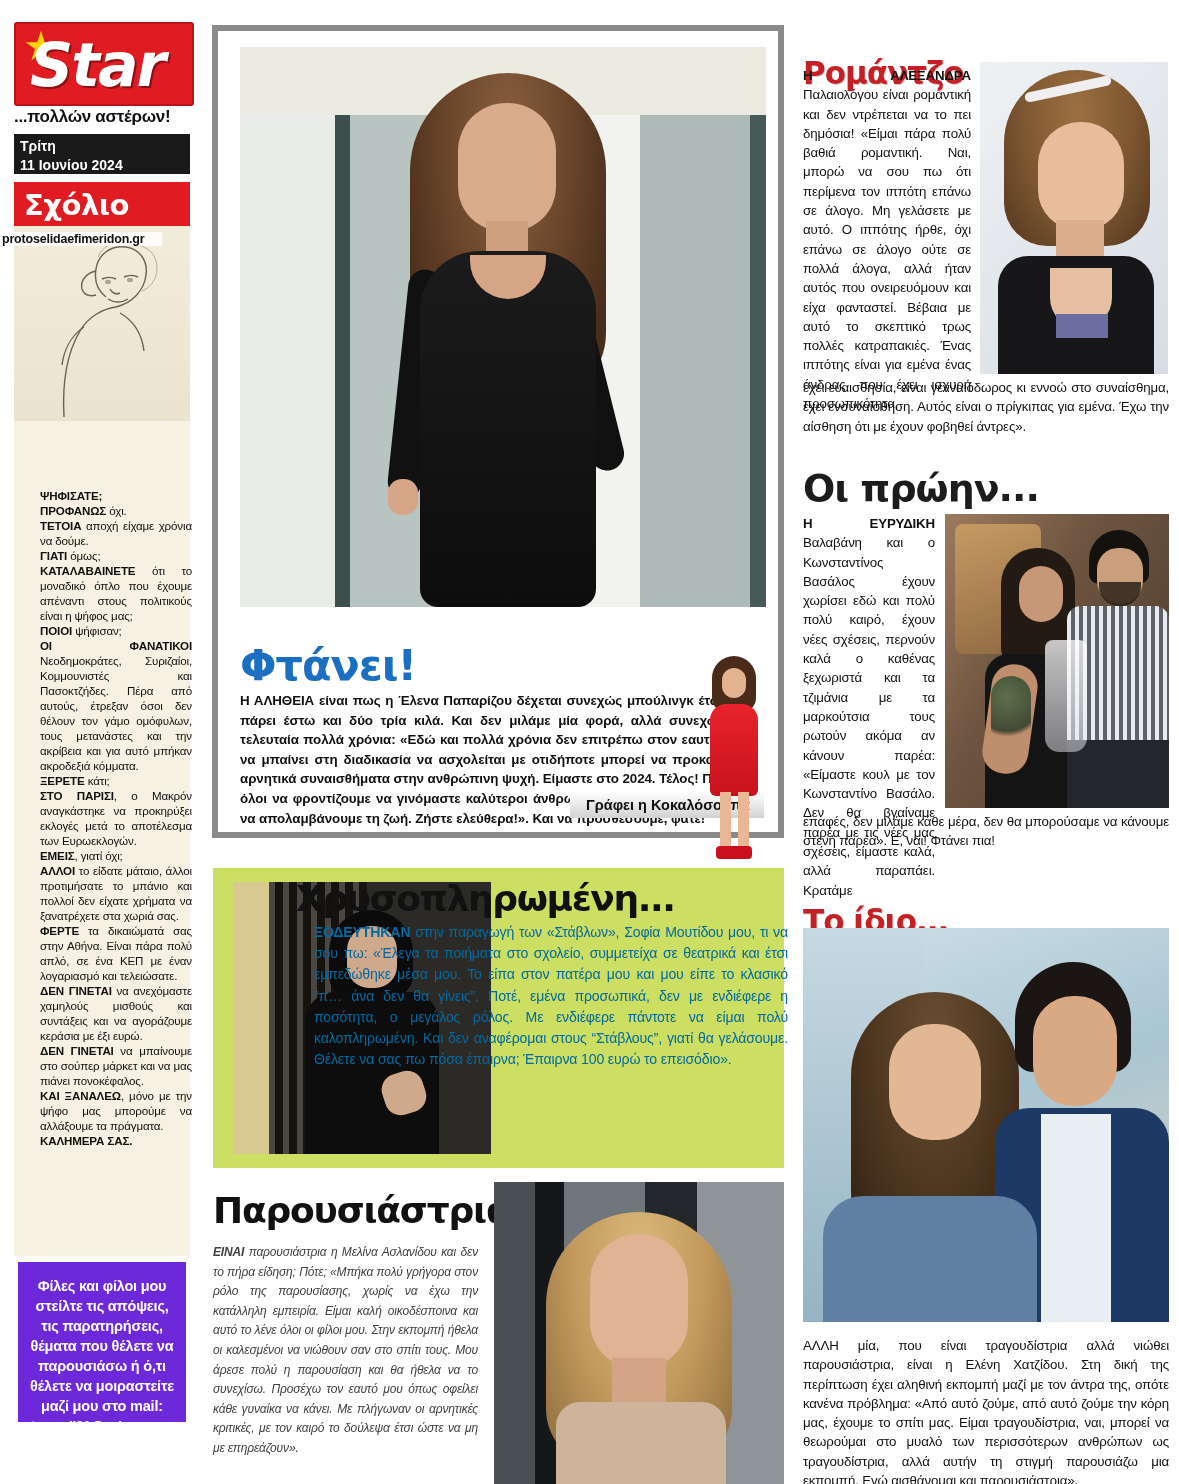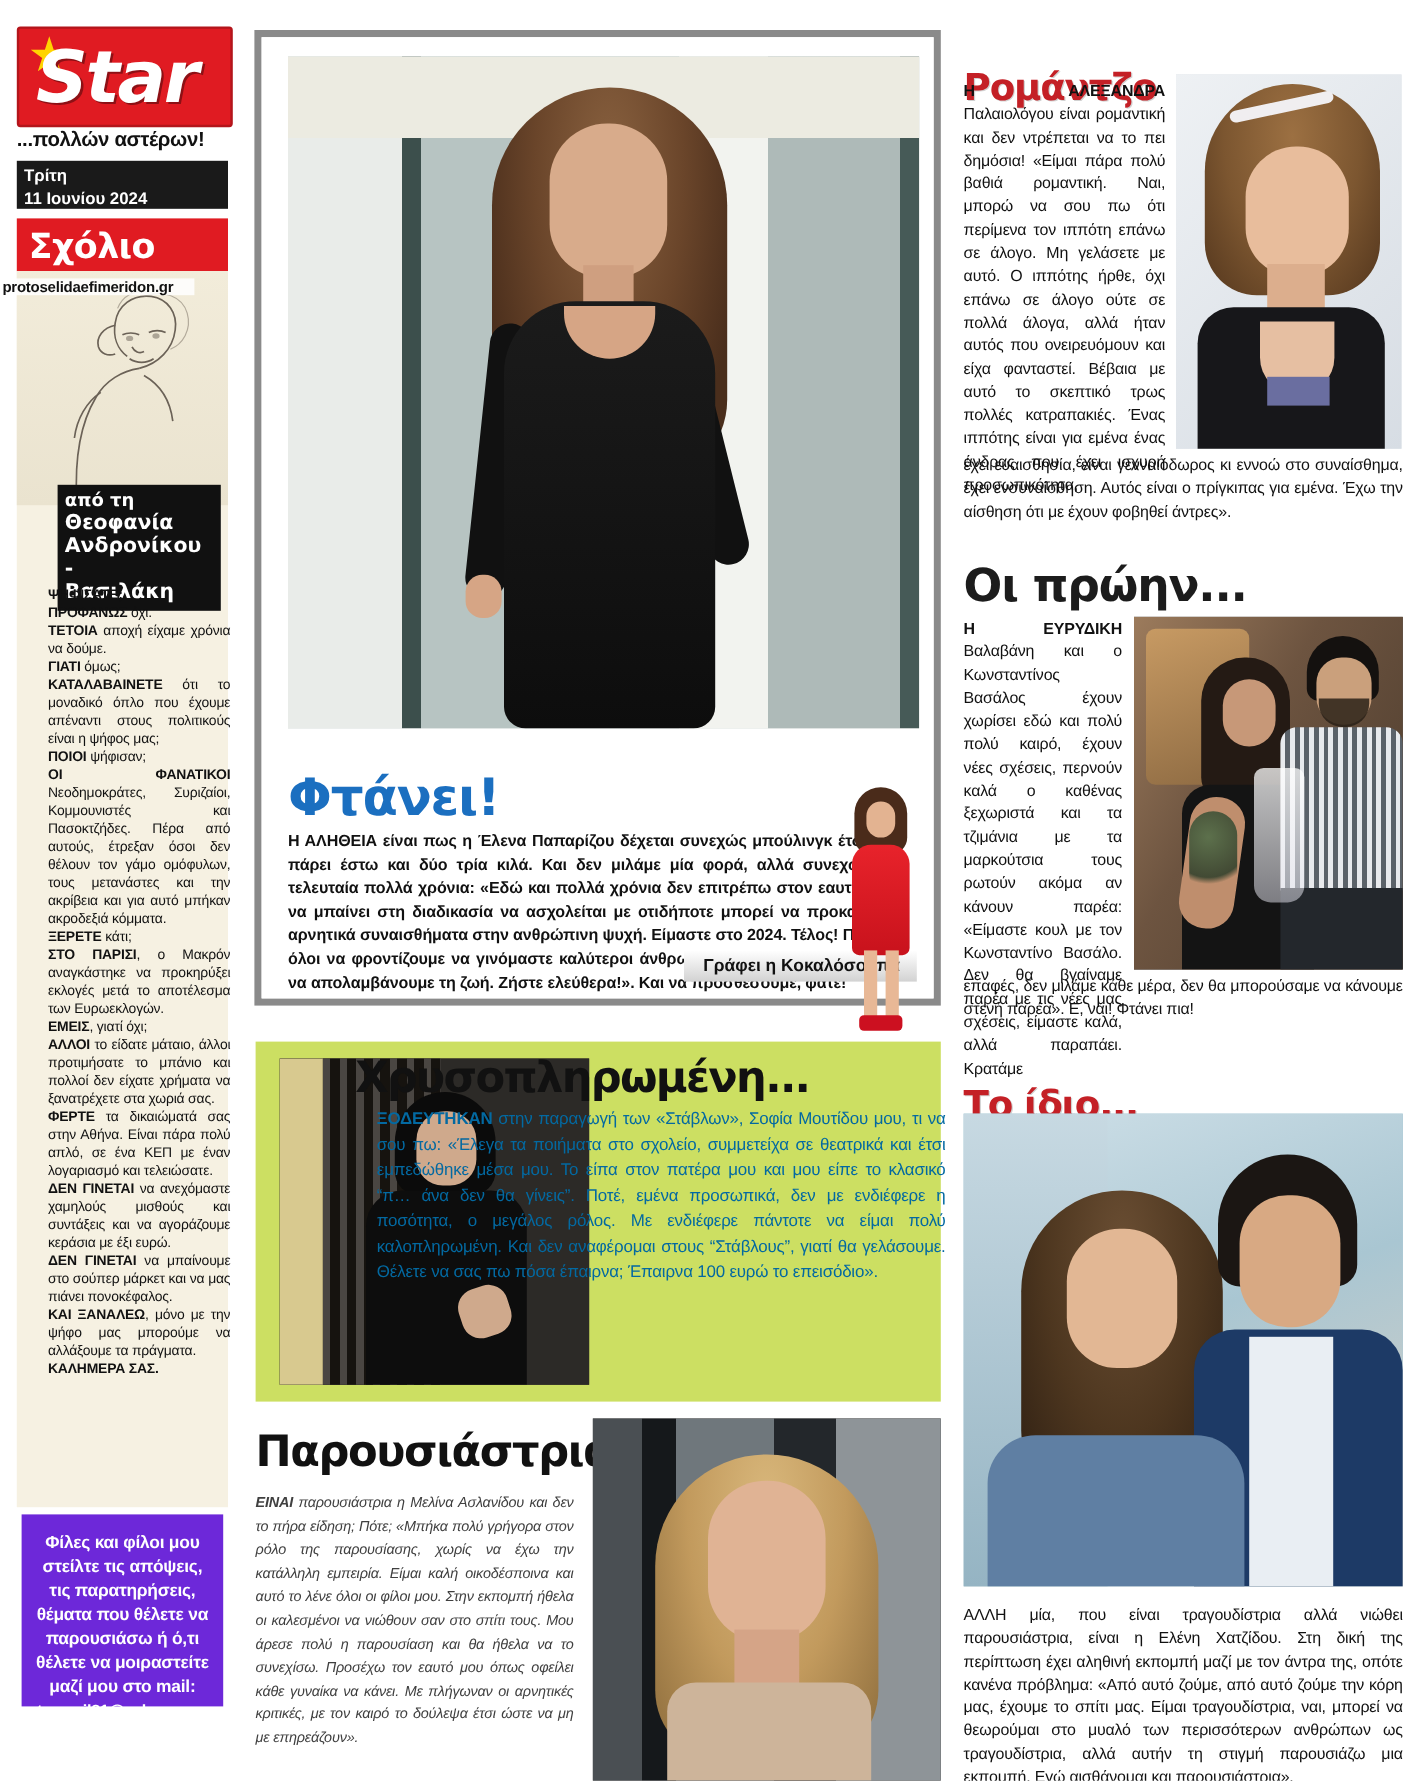--- a/index.html
+++ b/index.html
@@ -385,26 +385,20 @@
             <ellipse cx="84" cy="51" rx="3" ry="2.2"></ellipse>
             <ellipse cx="106" cy="49" rx="3" ry="2.2"></ellipse>
           </g>
           <g fill="none" stroke="#8a8073" stroke-width="1" opacity="0.6">
             <path d="M96 16 C112 10 128 16 132 30 C136 44 128 56 118 60"></path>
             <path d="M74 26 C78 16 88 10 100 12"></path>
           </g>
         </svg>
       </div>
 
-      <div class="author-box">
-        <div class="small">από τη</div>
-        <div>Θεοφανία</div>
-        <div>Ανδρονίκου -</div>
-        <div>Βασιλάκη</div>
-      </div>
 
       <div class="sidetext"><b>ΨΗΦΙΣΑΤΕ;</b><br><b>ΠΡΟΦΑΝΩΣ</b> όχι.<br><b>ΤΕΤΟΙΑ</b> αποχή είχαμε χρόνια να δούμε.<br><b>ΓΙΑΤΙ</b> όμως;<br><b>ΚΑΤΑΛΑΒΑΙΝΕΤΕ</b> ότι το μοναδικό όπλο που έχουμε απέναντι στους πολιτικούς είναι η ψήφος μας;<br><b>ΠΟΙΟΙ</b> ψήφισαν;<br><b>ΟΙ ΦΑΝΑΤΙΚΟΙ</b> Νεοδημοκράτες, Συριζαίοι, Κομμουνιστές και Πασοκτζήδες. Πέρα από αυτούς, έτρεξαν όσοι δεν θέλουν τον γάμο ομόφυλων, τους μετανάστες και την ακρίβεια και για αυτό μπήκαν ακροδεξιά κόμματα.<br><b>ΞΕΡΕΤΕ</b> κάτι;<br><b>ΣΤΟ ΠΑΡΙΣΙ</b>, ο Μακρόν αναγκάστηκε να προκηρύξει εκλογές μετά το αποτέλεσμα των Ευρωεκλογών.<br><b>ΕΜΕΙΣ</b>, γιατί όχι;<br><b>ΑΛΛΟΙ</b> το είδατε μάταιο, άλλοι προτιμήσατε το μπάνιο και πολλοί δεν είχατε χρήματα να ξανατρέχετε στα χωριά σας.<br><b>ΦΕΡΤΕ</b> τα δικαιώματά σας στην Αθήνα. Είναι πάρα πολύ απλό, σε ένα ΚΕΠ με έναν λογαριασμό και τελειώσατε.<br><b>ΔΕΝ ΓΙΝΕΤΑΙ</b> να ανεχόμαστε χαμηλούς μισθούς και συντάξεις και να αγοράζουμε κεράσια με έξι ευρώ.<br><b>ΔΕΝ ΓΙΝΕΤΑΙ</b> να μπαίνουμε στο σούπερ μάρκετ και να μας πιάνει πονοκέφαλος.<br><b>ΚΑΙ ΞΑΝΑΛΕΩ</b>, μόνο με την ψήφο μας μπορούμε να αλλάξουμε τα πράγματα.<br><b>ΚΑΛΗΜΕΡΑ ΣΑΣ.</b></div>
     </div>
 
     <div class="watermark">protoselidaefimeridon.gr</div>
 
     <div class="mailbox">
       <div>Φίλες και φίλοι μου στείλτε τις απόψεις, τις παρατηρήσεις, θέματα που θέλετε να παρουσιάσω ή ό,τι θέλετε να μοιραστείτε μαζί μου στο mail:</div>
       <div class="mail">tavmail81@yahoo.com</div>
     </div>

